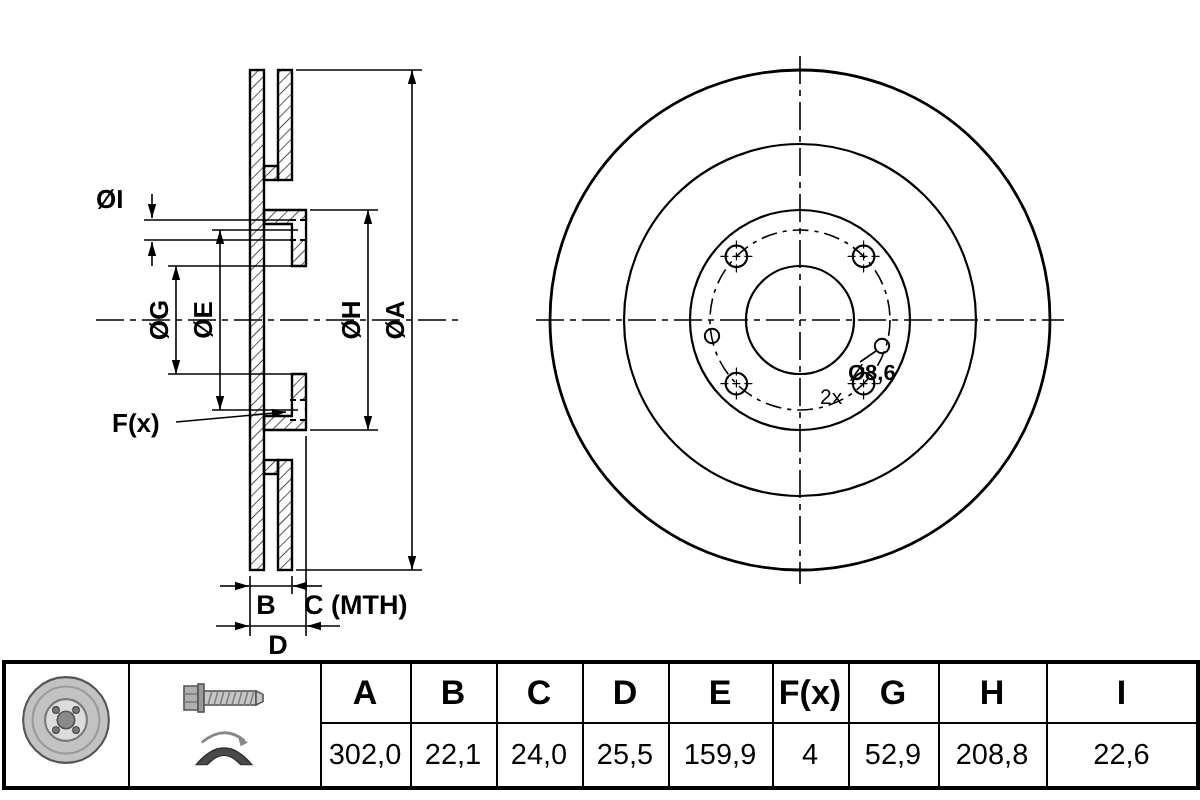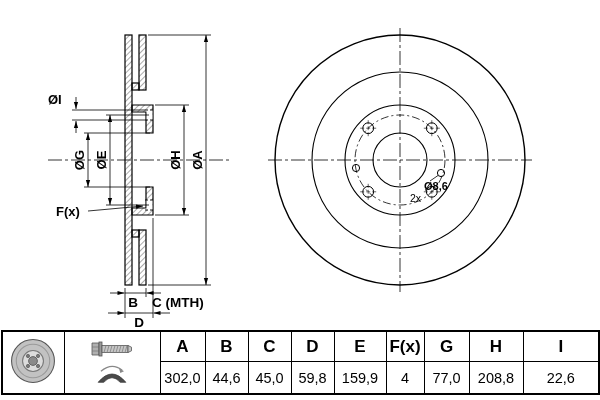--- a/index.html
+++ b/index.html
@@ -212,24 +212,24 @@
       <th class="hdr">C</th>
       <th class="hdr">D</th>
       <th class="hdr">E</th>
       <th class="hdr">F(x)</th>
       <th class="hdr">G</th>
       <th class="hdr">H</th>
       <th class="hdr">I</th>
     </tr>
     <tr>
       <td class="val">302,0</td>
-      <td class="val">44,6</td>
-      <td class="val">45,0</td>
-      <td class="val">59,8</td>
+      <td class="val">22,1</td>
+      <td class="val">24,0</td>
+      <td class="val">25,5</td>
       <td class="val">159,9</td>
       <td class="val">4</td>
-      <td class="val">77,0</td>
+      <td class="val">52,9</td>
       <td class="val">208,8</td>
       <td class="val">22,6</td>
     </tr>
   </tbody>
     </table>
 </div>
 
 </body></html>

